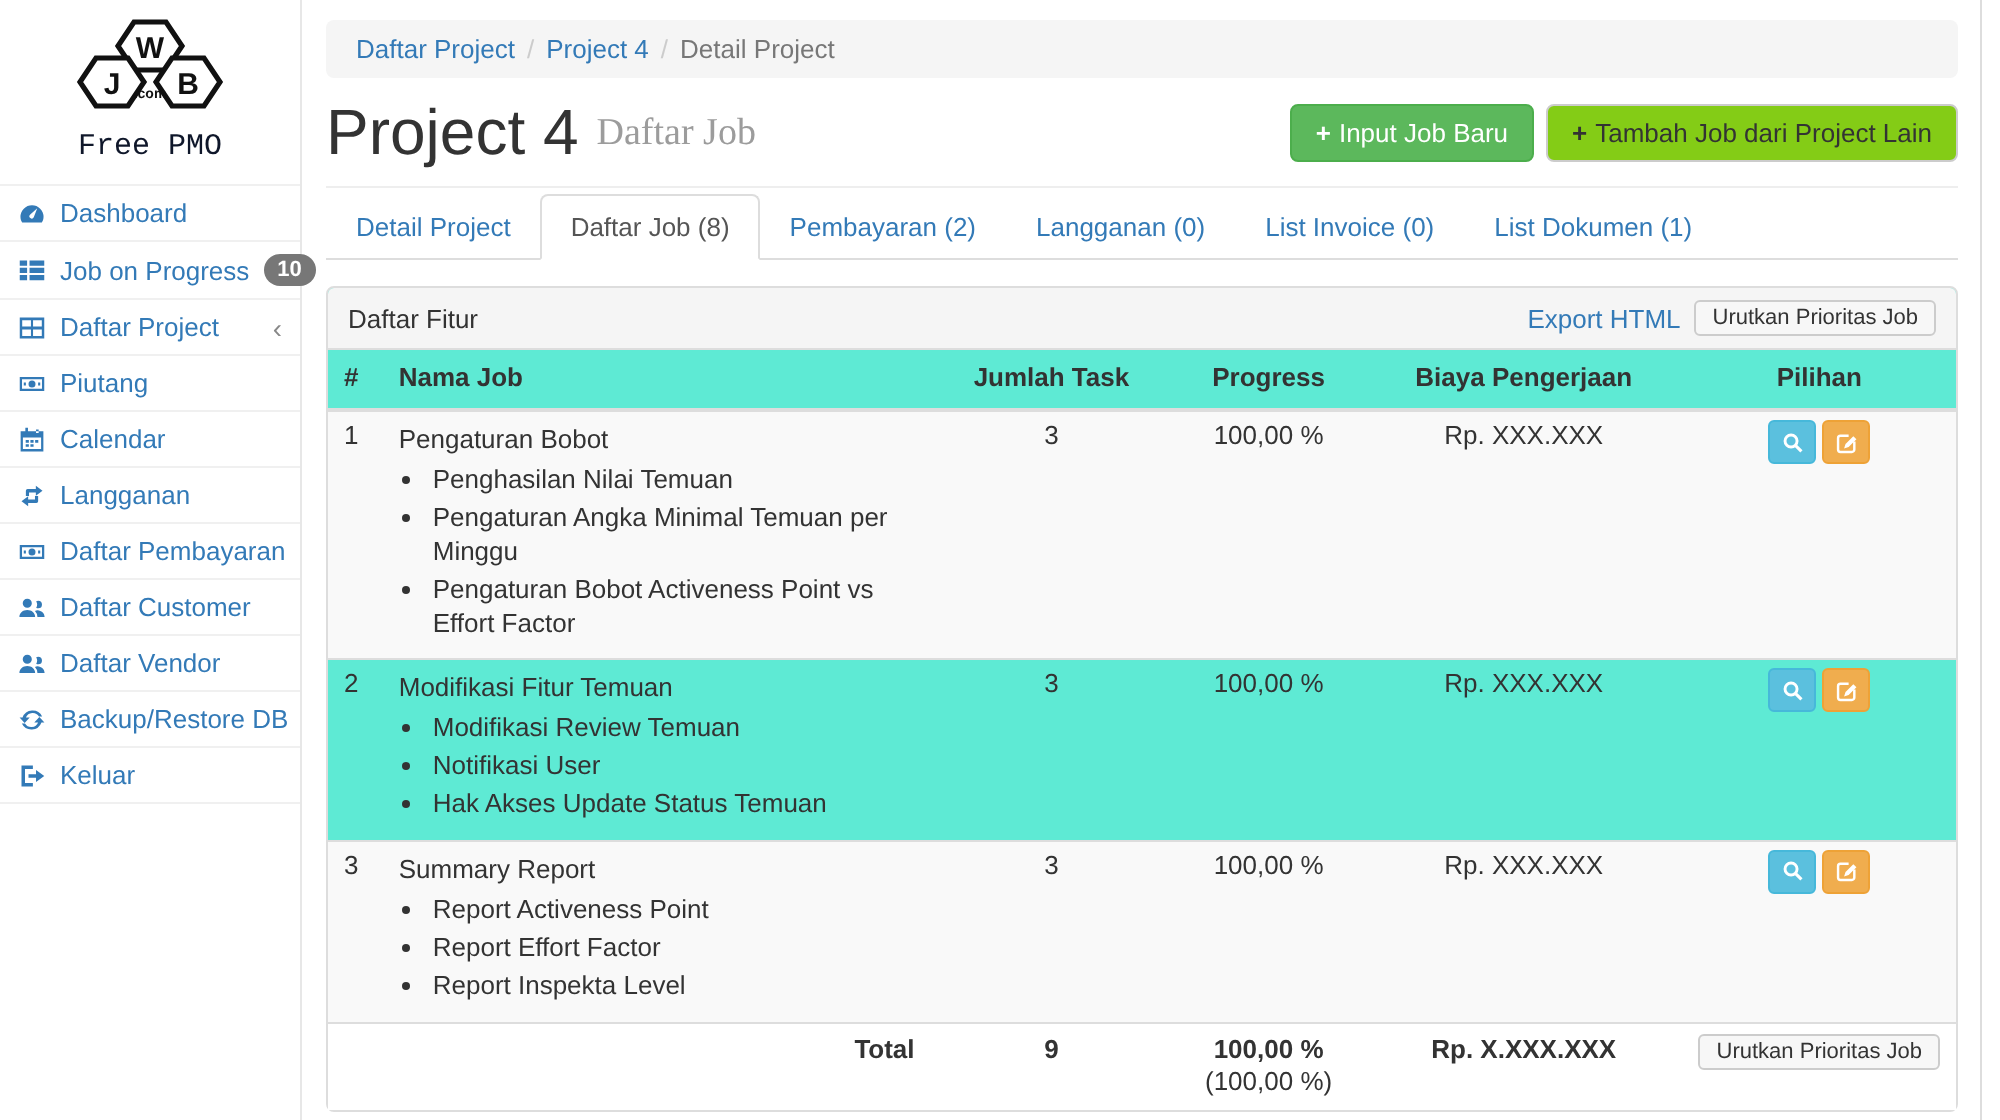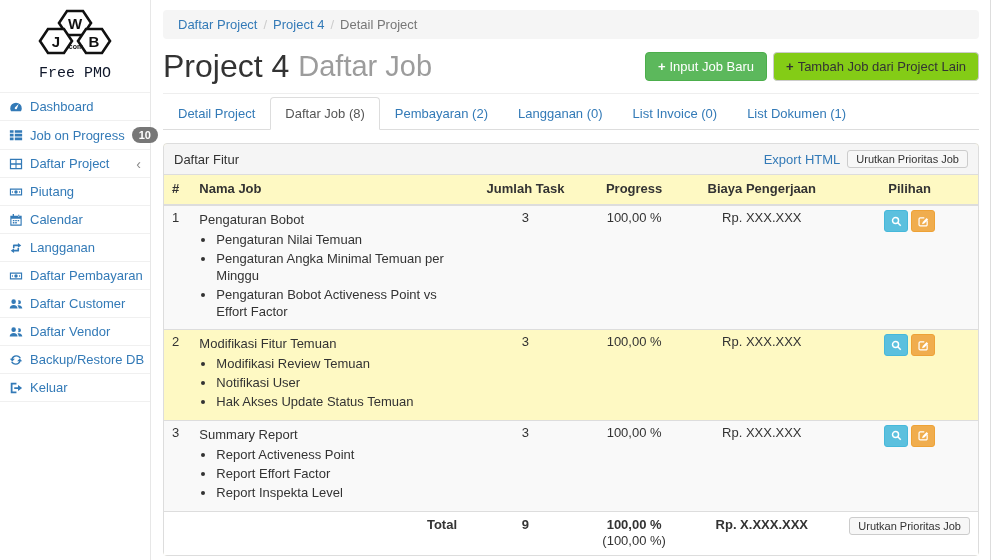--- a/index.html
+++ b/index.html
@@ -31,36 +31,36 @@
 
   .breadcrumb { background:#f5f5f5; border-radius:4px; padding:7px 15px; margin-top:10px;
                 color:#ccc; }
   .breadcrumb .bc-link { color:#337ab7; cursor:pointer; }
   .breadcrumb .bc-active { color:#777; }
   .breadcrumb .bc-sep { margin:0 6px; color:#ccc; }
 
   .page-header { display:flex; align-items:center; border-bottom:1px solid #eee;
                  margin:8px 0 0; padding:2px 0 9px; }
   .page-title { font-size:32px; font-weight:500; color:#333; line-height:1.1; }
-  .page-subtitle { font-size:29px; color:#9c9c9c; font-weight:400; margin-left:9px; }
+  .page-subtitle { font-size:19px; color:#9c9c9c; font-weight:400; margin-left:9px;font-family:Liberation Serif, serif; }
   .header-buttons { margin-left:auto; display:flex; gap:6px; }
   .btn { font-family:inherit; font-size:13px; border-radius:4px; padding:6px 12px;
          border:1px solid #ccc; background:#84cc16; color:#333; cursor:pointer; white-space:nowrap; }
   .btn .plus { font-weight:bold; margin-right:4px; }
   .btn-success { background:#5cb85c; border-color:#4cae4c; color:#fff; }
   .btn-xs { font-size:11px; padding:2px 8px; border-radius:3px; background:#f7f7f7; color:#333; }
 
   
   .tabs { display:flex; border-bottom:1px solid #ddd; margin-top:3px; }
   .tab { padding:8px 14px; color:#337ab7; cursor:pointer; border:1px solid transparent;
          margin-bottom:-1px; border-radius:4px 4px 0 0; }
   .tab.active { background:#fff; color:#555; border-color:#ddd #ddd #fff #ddd; cursor:default; }
 
   
-  .panel { border:1px solid #ddd; border-radius:4px; margin-top:13px; background:#fef9c3; }
+  .panel { border:1px solid #ddd; border-radius:4px; margin-top:13px; background:#5eead4; }
   .panel-heading { background:#f5f5f5; border-bottom:1px solid #ddd; border-radius:3px 3px 0 0;
                    padding:6px 10px; display:flex; align-items:center; }
   .panel-title { color:#333; }
   .panel-tools { margin-left:auto; display:flex; align-items:center; gap:7px; }
   .export-link { color:#337ab7; cursor:pointer; }
 
   table { width:100%; border-collapse:collapse; font-size:13px; }
   th, td { padding:4px 8px; text-align:center; vertical-align:top; line-height:1.3; }
   thead th { border-bottom:2px solid #ddd; padding:6px 8px; }
   th:nth-child(1), td:nth-child(1), th:nth-child(2), td:nth-child(2) { text-align:left; }
@@ -248,21 +248,21 @@
                 <th>Biaya Pengerjaan</th>
                 <th>Pilihan</th>
               </tr>
             </thead>
             <tbody>
               <tr class="odd">
                 <td>1</td>
                 <td>
                   <span class="job-name">Pengaturan Bobot</span>
                   <ul class="subtasks">
-                    <li>Pengaturan Nilai Temuan</li>
+                    <li>Penghasilan Nilai Temuan</li>
                     <li>Pengaturan Angka Minimal Temuan per Minggu</li>
                     <li>Pengaturan Bobot Activeness Point vs Effort Factor</li>
                   </ul>
                 </td>
                 <td>3</td>
                 <td>100,00 %</td>
                 <td>Rp. XXX.XXX</td>
                 <td class="actions-cell"><button class="icon-btn info">
                     <span style="display:inline-flex;width:13px;height:13px;">
                       <svg viewBox="0 0 16 16" xmlns="http://www.w3.org/2000/svg">

